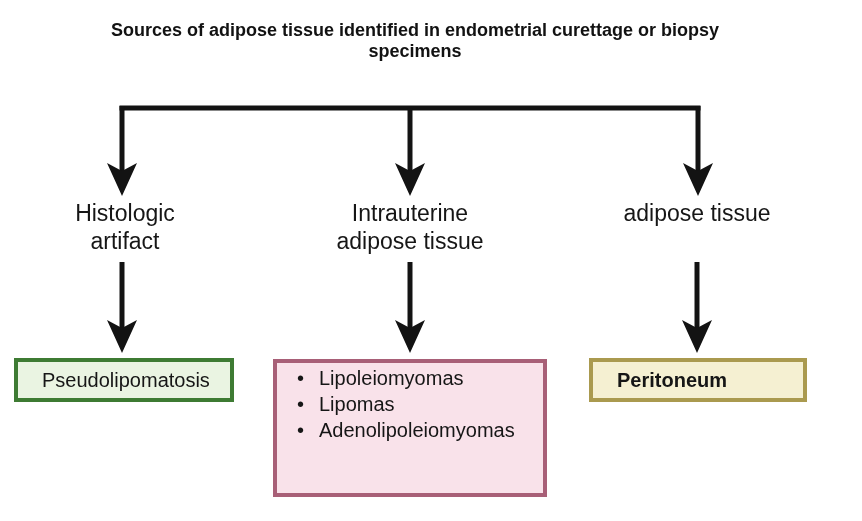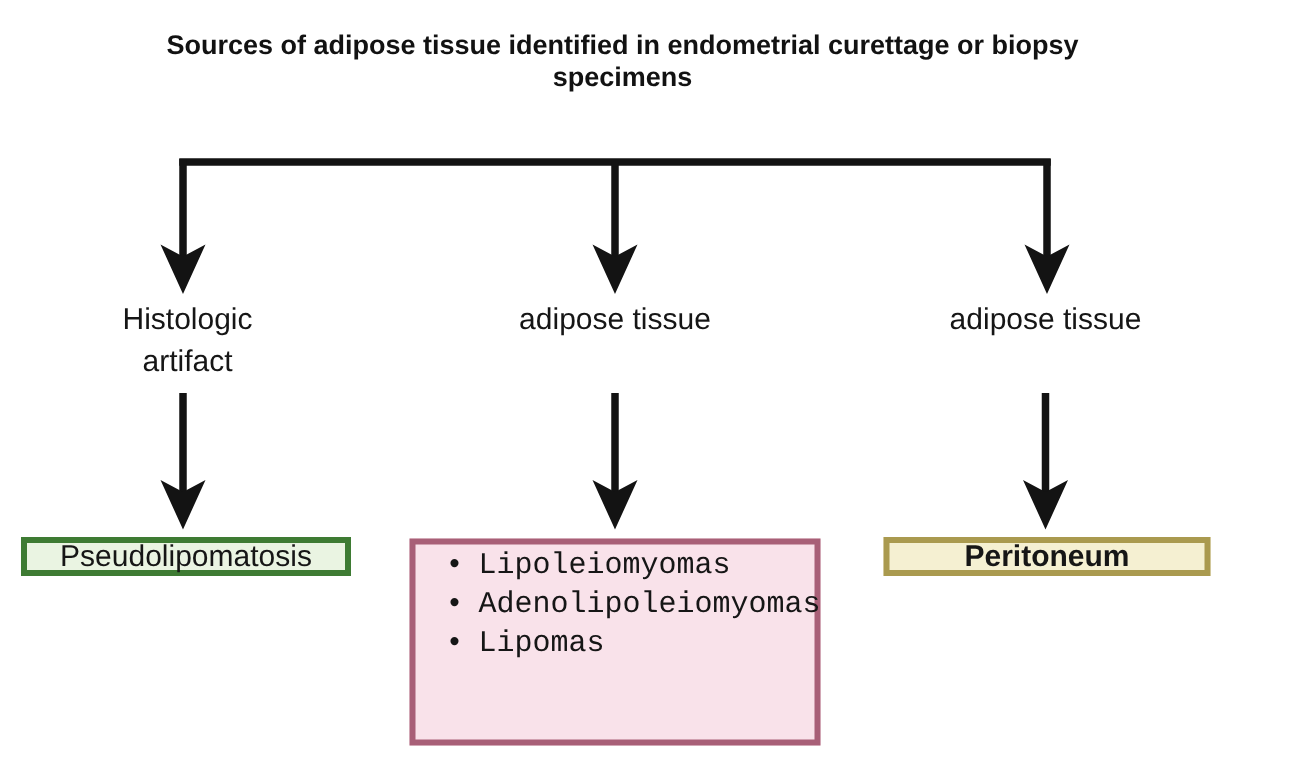--- a/index.html
+++ b/index.html
@@ -18,40 +18,41 @@
     font-size:18px;
     font-weight:bold;
     line-height:1.14;
     color:#121212;
   }
   .connectors{position:absolute;left:0;top:0;}
   .branch-label{
     position:absolute;
     top:199px;
     text-align:center;
-    font-size:20px;
+    font-size:23px;
     line-height:28px;
     color:#161616;
   }
   .label-1{left:40px;width:170px;}
   .label-2{left:300px;width:220px;}
   .label-3{left:587px;width:220px;}
   .result-box{
     position:absolute;
     box-sizing:border-box;
     border-style:solid;
     border-width:4px;
     font-size:20px;
     color:#161616;
   }
   .box-single{
     display:flex;
     align-items:center;
-    justify-content:center;
-    height:26px;
+    justify-content:flex-start;
+    height:44px;
+    padding-left:24px;
   }
   .box-green{
     left:14px; top:358px; width:220px;
     background:#EAF4E2;
     border-color:#3E7B33;
   }
   .box-pink{
     left:273px; top:359px; width:274px; height:138px;
     background:#F9E2EA;
     border-color:#A85F77;
@@ -65,21 +66,20 @@
   .box-pink ul{
     list-style:none;
     margin:2px 0 0 0;
     padding:0 0 0 16px;
   }
   .box-pink li{
     position:relative;
     padding-left:26px;
     line-height:26px;
     white-space:nowrap;
-    font-family:Liberation Mono, monospace;
   }
   .dot::before{
     content:"\2022";
     position:absolute;
     left:4px; top:0;
     line-height:26px;
     font-size:20px;
     color:#161616;
   }
 </style>
@@ -122,36 +122,37 @@
       <path d="M697 353 L682 320 L697 328 L712 320 Z" fill="#131313"></path>
     </g>
   </svg>
 
   <div class="branch-label label-1">
     <div>Histologic</div>
     <div>artifact</div>
   </div>
 
   <div class="branch-label label-2">
+    <div>Intrauterine</div>
     <div>adipose tissue</div>
   </div>
 
   <div class="branch-label label-3">
     <div>adipose tissue</div>
   </div>
 
   <div class="result-box box-single box-green">
     <span>Pseudolipomatosis</span>
   </div>
 
   <div class="result-box box-pink">
     <ul>
       <li><span class="dot"></span><span>Lipoleiomyomas</span></li>
+      <li><span class="dot"></span><span>Lipomas</span></li>
       <li><span class="dot"></span><span>Adenolipoleiomyomas</span></li>
-      <li><span class="dot"></span><span>Lipomas</span></li>
     </ul>
   </div>
 
   <div class="result-box box-single box-tan">
     <span>Peritoneum</span>
   </div>
 
 </div>
 
 </body></html>

